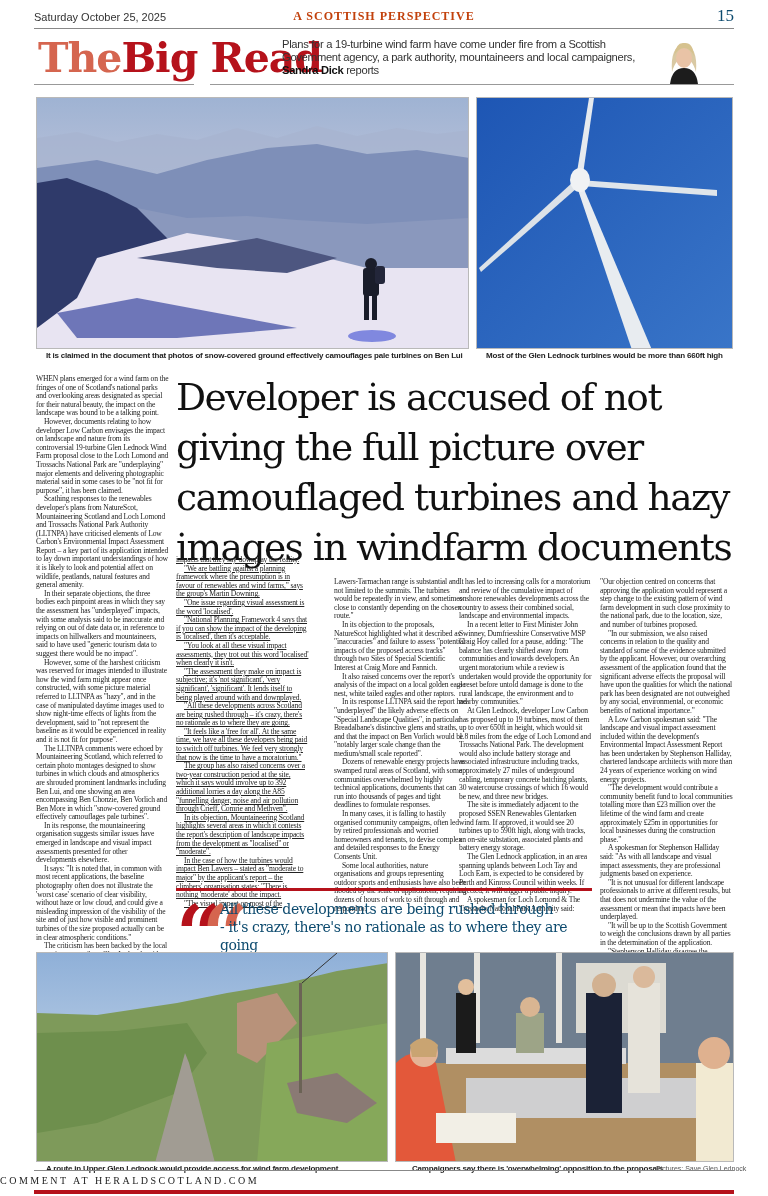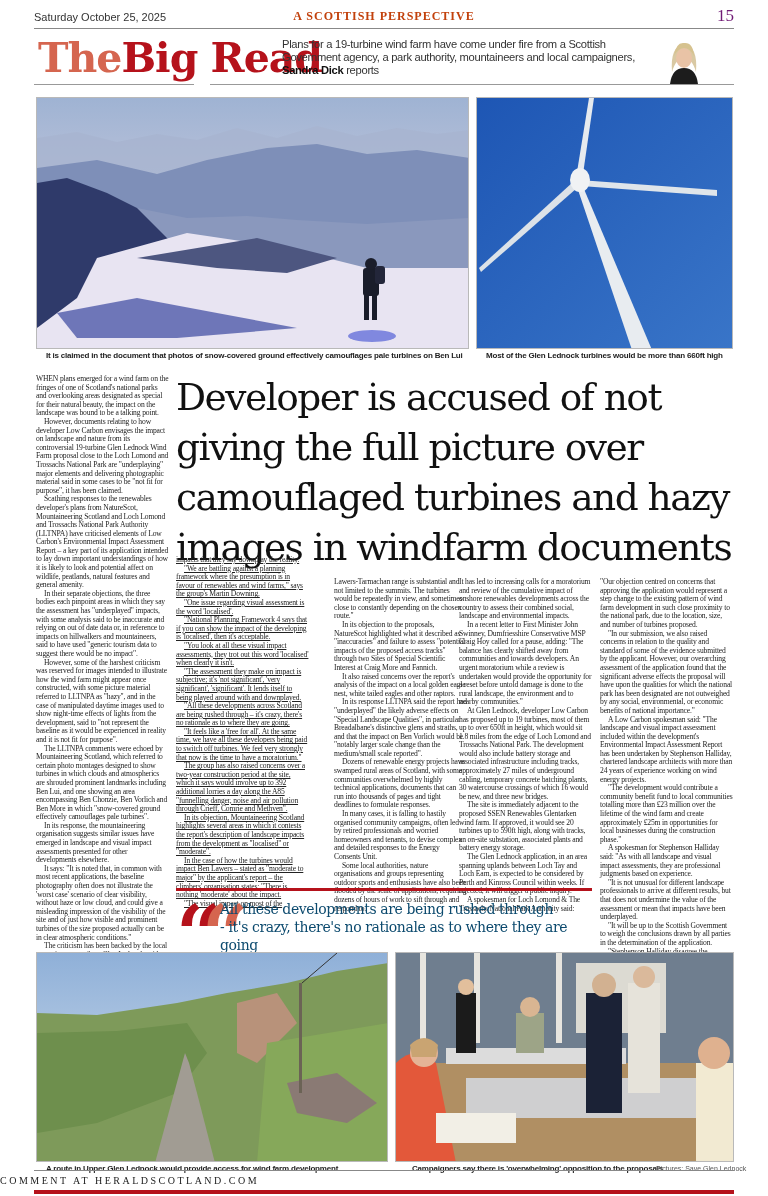--- a/index.html
+++ b/index.html
@@ -4,21 +4,21 @@
 <style>
   * { box-sizing: border-box; margin: 0; padding: 0; }
   html, body { width: 768px; height: 1196px; background: #ffffff; overflow: hidden; }
   body { position: relative; font-family: "Liberation Serif", serif; color: #1a1a1a; }
 
   .abs { position: absolute; }
 
   
   .folio-date { left: 34px; top: 11px; font-family: "Liberation Sans", sans-serif; font-size: 11px; color: #333; }
   .folio-section { left: 0; width: 768px; top: 9px; text-align: center; font-family: "Liberation Serif", serif; font-weight: bold; font-size: 12px; letter-spacing: 1px; color: #c2410c; }
-  .folio-page { right: 34px; top: 6px; font-family: "Liberation Serif", serif; font-size: 17px; color: #701a75; }
+  .folio-page { right: 34px; top: 6px; font-family: "Liberation Serif", serif; font-size: 17px; color: #0c4a6e; }
   .folio-rule { left: 34px; width: 700px; top: 28px; height: 1px; background: #888; }
 
   
   .brand { left: 38px; top: 36px; font-family: "DejaVu Serif", serif; font-weight: bold; font-size: 41px; letter-spacing: -1px; line-height: 44px; }
   .brand .the { color: #d5654f; }
   .brand .big { color: #b5121b; }
   .brand-rule-1 { left: 34px; top: 84px; width: 160px; height: 1px; background: #999; }
   .brand-rule-2 { left: 210px; top: 84px; width: 524px; height: 1px; background: #999; }
   .standfirst { left: 282px; top: 38px; width: 380px; font-family: "Liberation Sans", sans-serif; font-size: 11.2px; line-height: 13px; color: #333; letter-spacing: -0.3px; }
   .standfirst b { color: #111; }

